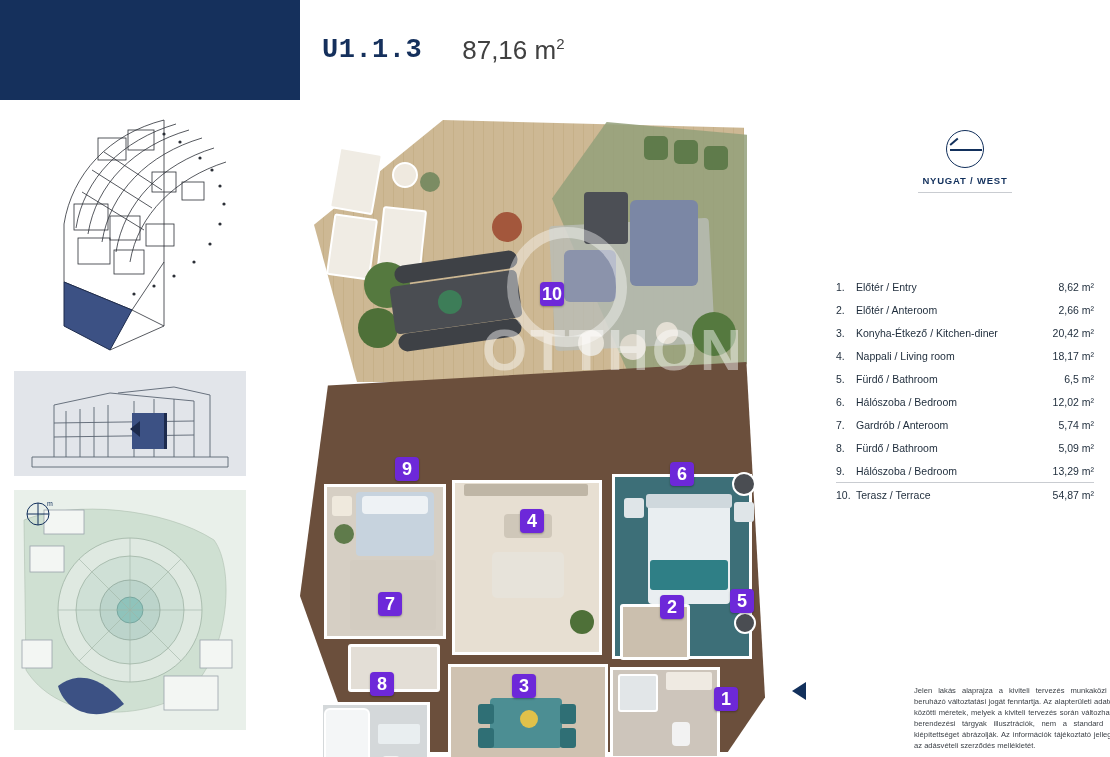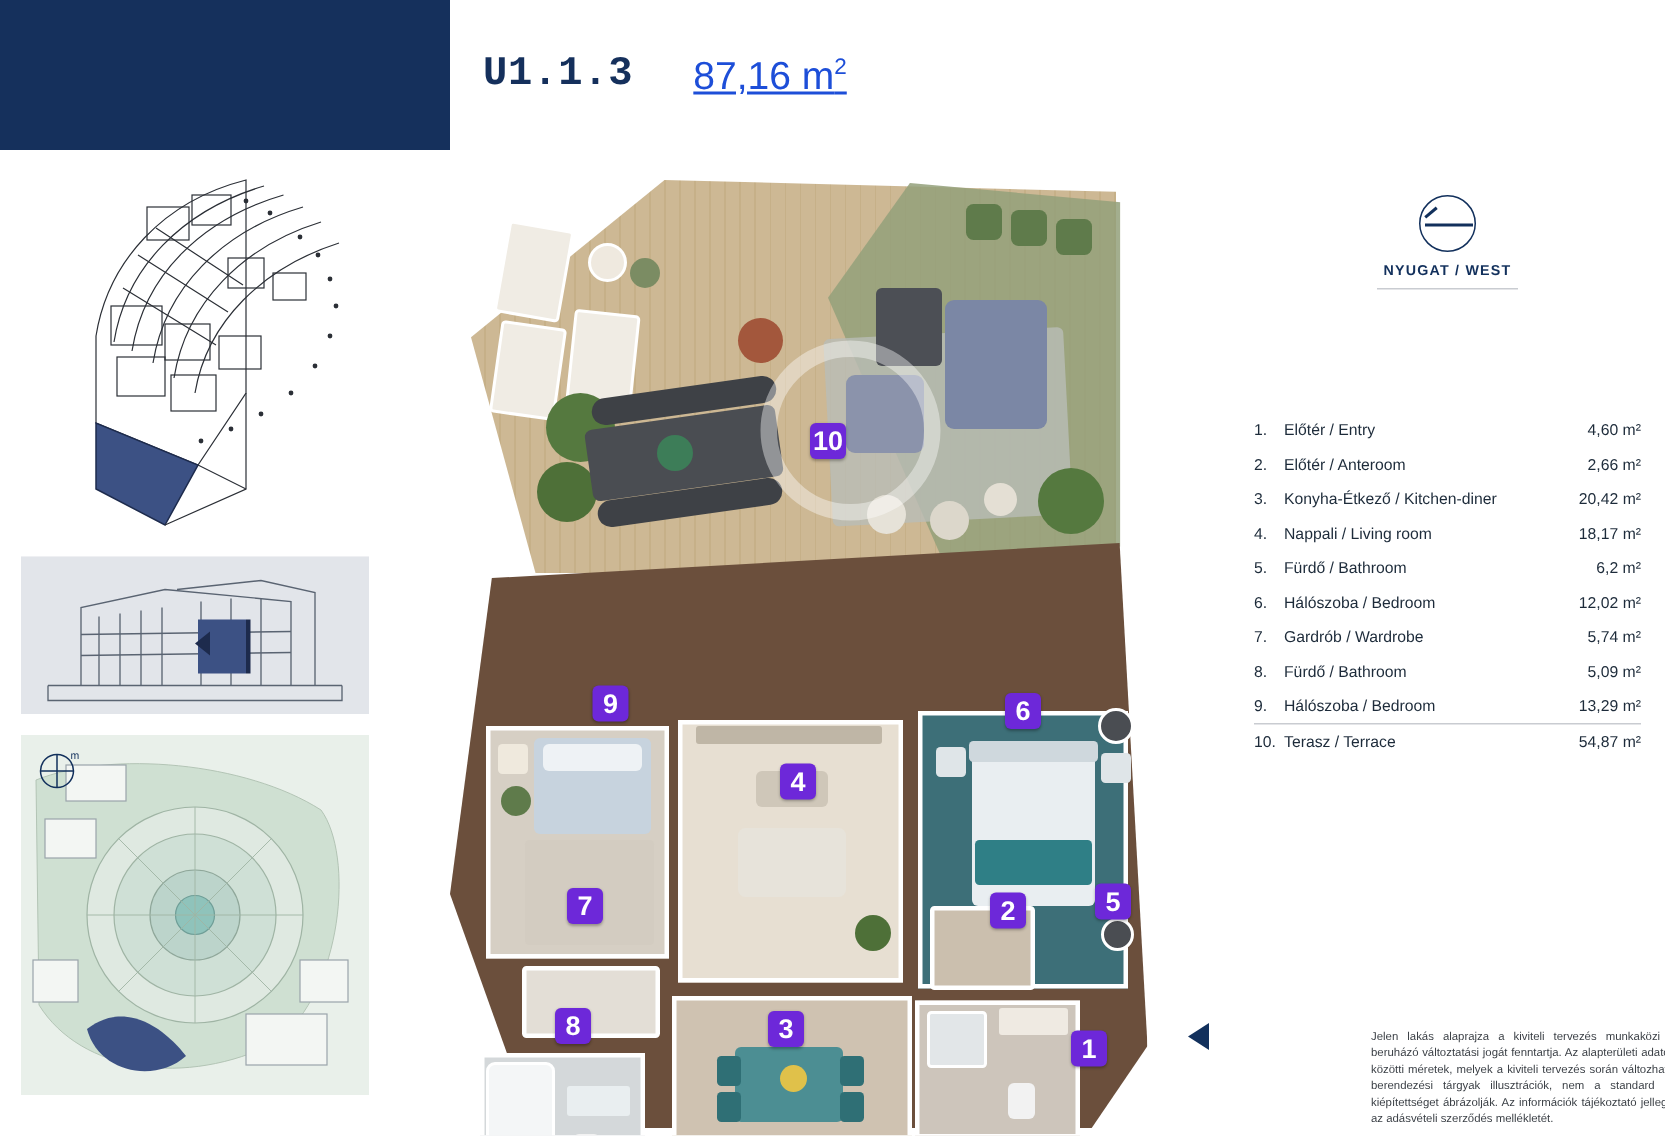--- a/index.html
+++ b/index.html
@@ -24,21 +24,21 @@
     width: 300px; background: #ffffff;
     display: flex; align-items: center;
     padding-left: 22px; gap: 40px;
   }
   .hdr-line1 { font-size: 15.5px; letter-spacing: .4px; }
   .hdr-line1 .bold { font-weight: bold; }
   .hdr-line1 .light { font-weight: normal; }
   .hdr-line2 { font-size: 12.5px; margin-top: 6px; letter-spacing: .3px; }
   .hdr-line2 .bold { font-weight: bold; }
   .code { font-size: 27px; font-weight: bold; color: #15305c; letter-spacing: .5px; font-family: Liberation Mono, monospace; }
-  .area { font-size: 26px; color: #1d4ed8; text-decoration: underline; }
+  .area { font-size: 26px; color: #404040; }
   .area sup { font-size: 15px; }
 
   
   .left-col { position: absolute; left: 14px; top: 112px; width: 232px; }
   .thumb { width: 232px; background: #ffffff; margin-bottom: 14px; position: relative; overflow: hidden; }
   .thumb-site { height: 245px; }
   .thumb-elev { height: 105px; background: #e2e5ea; }
   .thumb-map { height: 240px; background: #edf2ee; }
 
   
@@ -340,20 +340,21 @@
   <div class="furn" style="left:238px;top:586px;width:72px;height:50px;background:#4c8e93;border-radius:4px;"></div>
   <div class="furn" style="left:226px;top:592px;width:16px;height:20px;background:#2f6f75;border-radius:3px;"></div>
   <div class="furn" style="left:226px;top:616px;width:16px;height:20px;background:#2f6f75;border-radius:3px;"></div>
   <div class="furn" style="left:308px;top:592px;width:16px;height:20px;background:#2f6f75;border-radius:3px;"></div>
   <div class="furn" style="left:308px;top:616px;width:16px;height:20px;background:#2f6f75;border-radius:3px;"></div>
 
   <div class="furn" style="left:268px;top:598px;width:18px;height:18px;background:#e0c14a;border-radius:50%;"></div>
 
   <div class="wm-circ"></div>
   <div class="watermark">
+    <div>OTTHON</div>
   </div>
 
   <div class="badge b10">10</div>
   <div class="badge b9">9</div>
   <div class="badge b4">4</div>
   <div class="badge b6">6</div>
   <div class="badge b7">7</div>
   <div class="badge b2">2</div>
   <div class="badge b5">5</div>
   <div class="badge b8">8</div>
@@ -368,50 +369,50 @@
   <div class="compass">
     <div class="compass-circle"></div>
     <div class="compass-label">NYUGAT / WEST</div>
   </div>
 
   <table class="rooms">
     <tbody>
       <tr>
         <td class="num">1.</td>
         <td class="nm">Előtér / Entry</td>
-        <td class="sz">4,60 m²</td>
+        <td class="sz">8,62 m²</td>
       </tr>
       <tr>
         <td class="num">2.</td>
         <td class="nm">Előtér / Anteroom</td>
         <td class="sz">2,66 m²</td>
       </tr>
       <tr>
         <td class="num">3.</td>
         <td class="nm">Konyha-Étkező / Kitchen-diner</td>
         <td class="sz">20,42 m²</td>
       </tr>
       <tr>
         <td class="num">4.</td>
         <td class="nm">Nappali / Living room</td>
         <td class="sz">18,17 m²</td>
       </tr>
       <tr>
         <td class="num">5.</td>
         <td class="nm">Fürdő / Bathroom</td>
-        <td class="sz">6,2 m²</td>
+        <td class="sz">6,5 m²</td>
       </tr>
       <tr>
         <td class="num">6.</td>
         <td class="nm">Hálószoba / Bedroom</td>
         <td class="sz">12,02 m²</td>
       </tr>
       <tr>
         <td class="num">7.</td>
-        <td class="nm">Gardrób / Wardrobe</td>
+        <td class="nm">Gardrób / Anteroom</td>
         <td class="sz">5,74 m²</td>
       </tr>
       <tr>
         <td class="num">8.</td>
         <td class="nm">Fürdő / Bathroom</td>
         <td class="sz">5,09 m²</td>
       </tr>
       <tr>
         <td class="num">9.</td>
         <td class="nm">Hálószoba / Bedroom</td>

